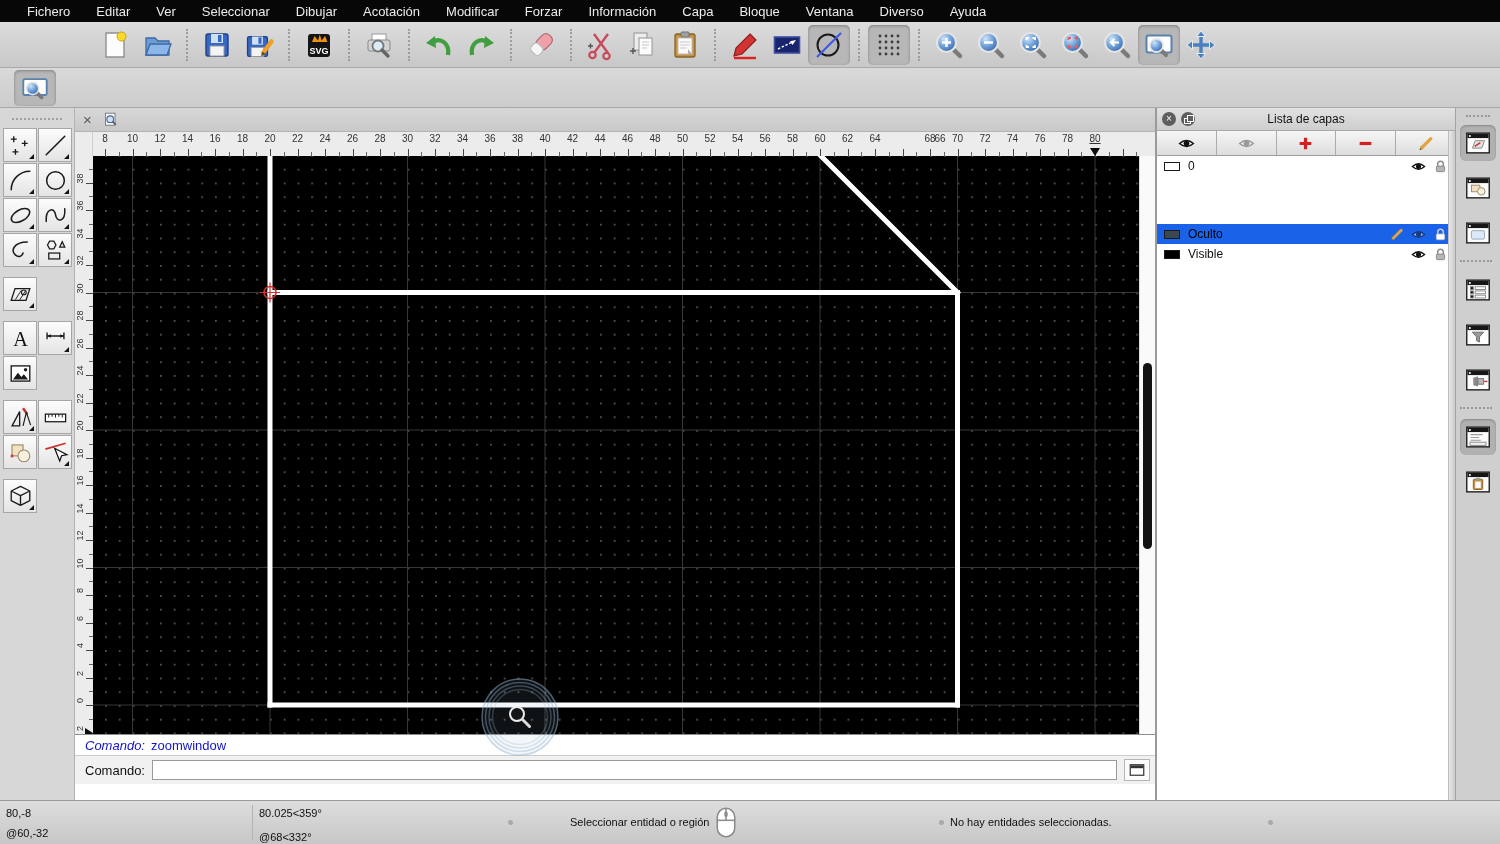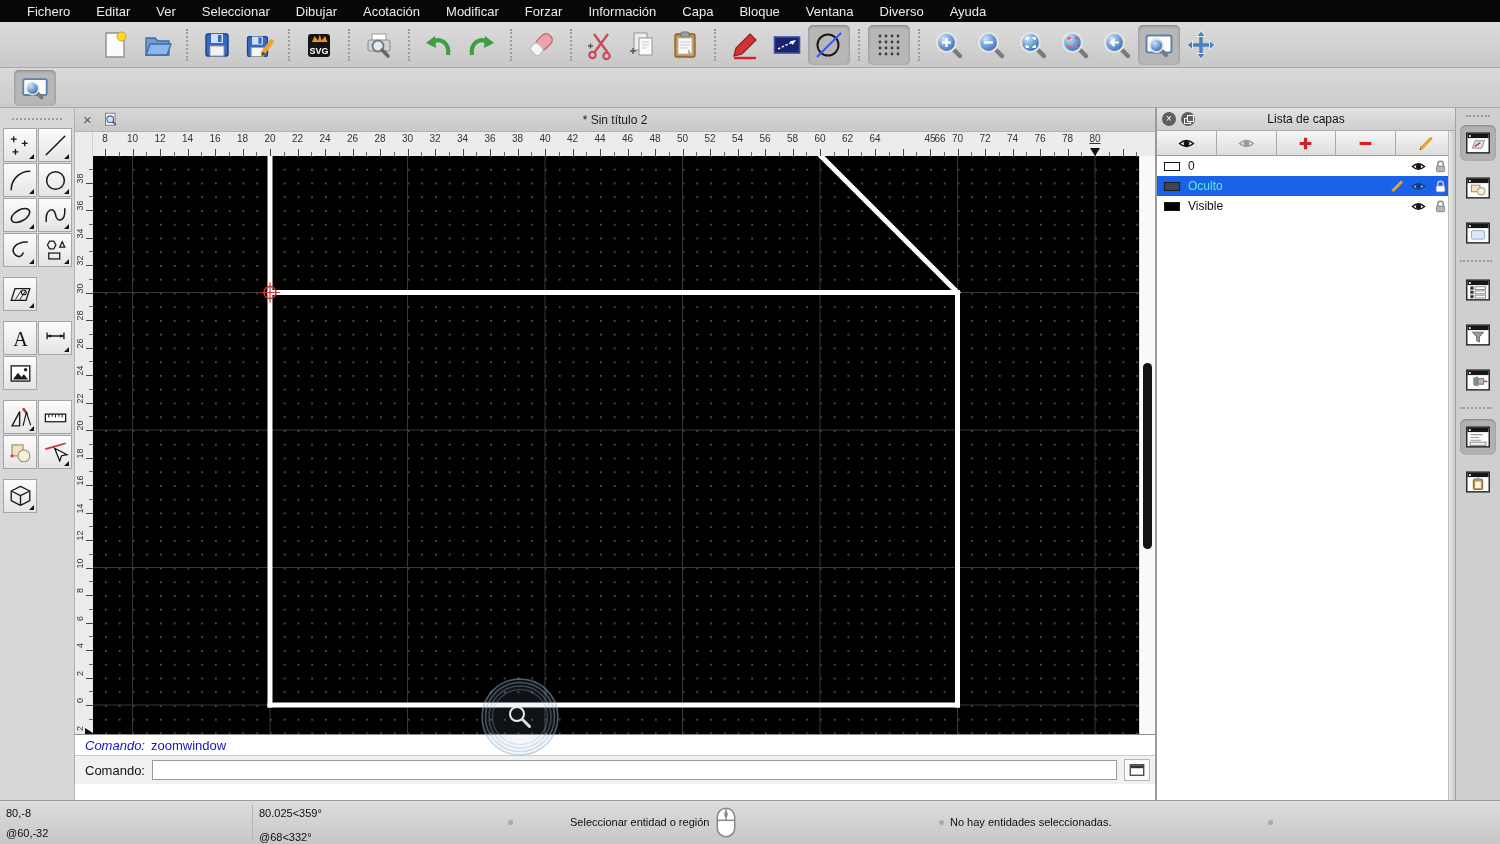--- a/index.html
+++ b/index.html
@@ -99,21 +99,21 @@
     color:#fff; font-size:10px; line-height:14px; text-align:center; z-index:2; }
   #pane-float:before { content:''; position:absolute; left:3px; top:5.5px; width:4.5px; height:4.5px; border:1px solid #fff; }
   #pane-float:after  { content:''; position:absolute; left:6px; top:3px; width:4.5px; height:4.5px; border:1px solid #fff; background:#5e5e5e; }
   #lp-title { position:absolute; left:0; right:0; text-align:center; font-size:12px; color:#111; }
   #lp-toolbar { height:25px; display:flex; background:linear-gradient(#f6f6f6,#dddddd); border-bottom:1px solid #9c9c9c; }
   .lp-cell { flex:1; border-right:1px solid #ababab; display:flex; align-items:center; justify-content:center; }
   .lp-cell:last-child { border-right:none; }
   .lp-cell svg { width:17px; height:17px; }
   #layer-list { flex:1; overflow:hidden; }
   .layer-row { height:20px; display:flex; align-items:center; padding:0 7px; font-size:12px; color:#101010; }
-  .layer-row.selected { background:#1a63e8; color:#5eead4; }
+  .layer-row.selected { background:#1a63e8; color:#000000;margin-top:48px; }
   .swatch { width:16px; height:9px; border:1px solid #1a1a1a; margin-right:8px; flex:0 0 auto; }
   .row-spacer { flex:1; }
   .li-ic { width:15px; height:15px; margin-left:7px; flex:0 0 auto; }
   .li-eye.dim { opacity:.5; }
   .li-lock.light { filter:brightness(1.45); }
   #panel-gutter { position:absolute; right:0; top:23px; bottom:0; width:7px;
     background:linear-gradient(90deg,#e8e8e8,#c9c9c9); border-left:1px solid #bdbdbd; }
 
   
   #right-strip { width:45px; background:#cfcfcf; border-left:1px solid #a3a3a3;
@@ -703,21 +703,20 @@
         </div>
       </div>
   </div>
 
   <div id="center">
     <div id="tabbar">
       <span id="tab-close">×</span>
       <svg id="tab-icon">
           <use href="#sym-doc-tab"></use>
         </svg>
-      <span id="tab-title">* Sin título 2</span>
     </div>
 
     <div id="rulerrow">
       <div id="ruler-corner"></div>
       <div id="ruler-h">
           <span class="rh-num" style="left: 12px;">8</span>
           <i class="rh-tick major" style="left: 12px;"></i>
           <i class="rh-tick" style="left: 25.75px;"></i>
           <span class="rh-num" style="left: 39.5px;">10</span>
           <i class="rh-tick major" style="left: 39.5px;"></i>
@@ -799,21 +798,21 @@
           <i class="rh-tick" style="left: 740.75px;"></i>
           <span class="rh-num" style="left: 754.5px;">62</span>
           <i class="rh-tick major" style="left: 754.5px;"></i>
           <i class="rh-tick" style="left: 768.25px;"></i>
           <span class="rh-num" style="left: 782px;">64</span>
           <i class="rh-tick major" style="left: 782px;"></i>
           <i class="rh-tick" style="left: 795.75px;"></i>
           <span class="rh-num" style="left: 847px;">66</span>
           <i class="rh-tick major" style="left: 809.5px;"></i>
           <i class="rh-tick" style="left: 823.25px;"></i>
-          <span class="rh-num" style="left: 837px;">45</span>
+          <span class="rh-num" style="left: 837px;">68</span>
           <i class="rh-tick major" style="left: 837px;"></i>
           <i class="rh-tick" style="left: 850.75px;"></i>
           <span class="rh-num" style="left: 864.5px;">70</span>
           <i class="rh-tick major" style="left: 864.5px;"></i>
           <i class="rh-tick" style="left: 878.25px;"></i>
           <span class="rh-num" style="left: 892px;">72</span>
           <i class="rh-tick major" style="left: 892px;"></i>
           <i class="rh-tick" style="left: 905.75px;"></i>
           <span class="rh-num" style="left: 919.5px;">74</span>
           <i class="rh-tick major" style="left: 919.5px;"></i>

